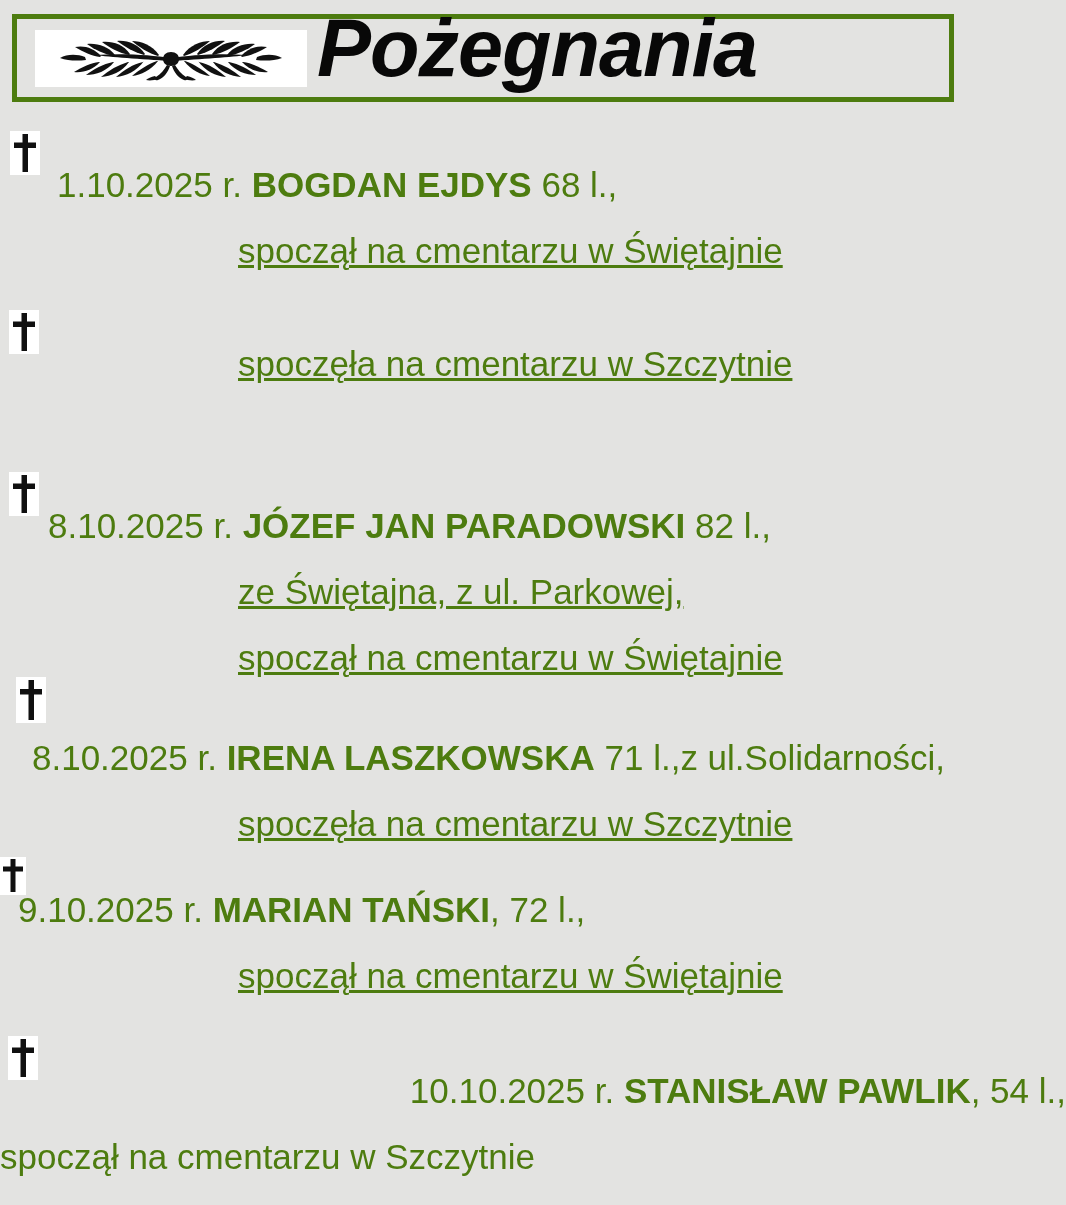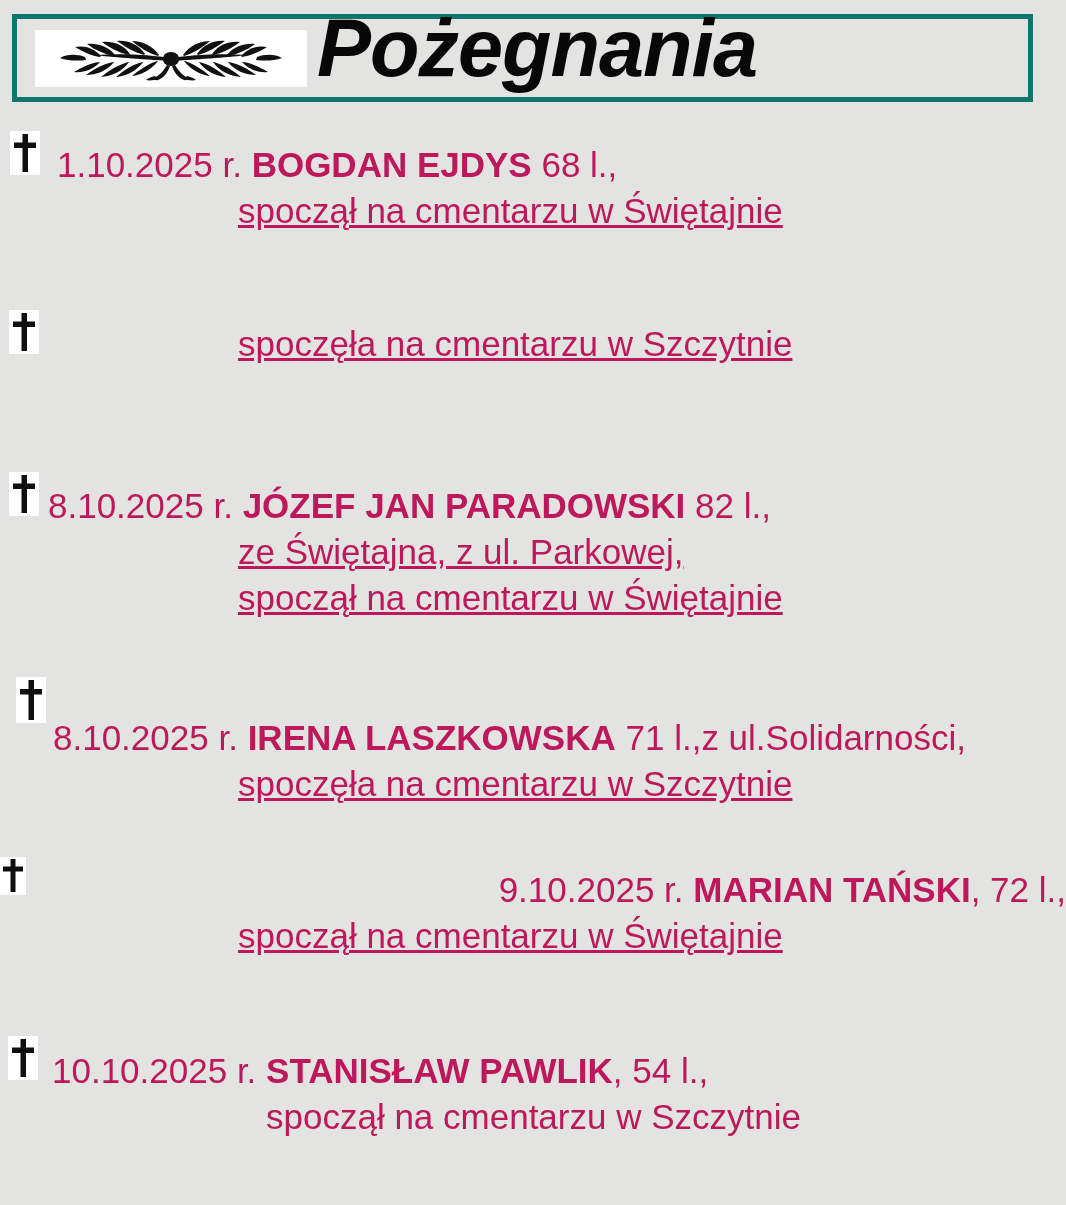--- a/index.html
+++ b/index.html
@@ -14,23 +14,23 @@
     color: #0a0a0a;
     overflow: hidden;
     position: relative;
   }
 
   
   #masthead {
     position: absolute;
     left: 12px;
     top: 14px;
-    width: 1021px;
+    width: 942px;
     height: 88px;
-    border: 5px solid #0f766e;
+    border: 5px solid #4d7c0f;
     box-sizing: border-box;
     background: #e3e3e1;
   }
   #masthead-inner {
     position: relative;
     width: 100%;
     height: 100%;
   }
   #wreath-plate {
     position: absolute;
@@ -77,21 +77,22 @@
   .entry-cross svg {
     display: block;
   }
   .entry-lines {
     position: relative;
   }
   .line {
     white-space: nowrap;
     font-size: 35px;
     line-height: 46px;
-    color: #be185d;
+    color: #4d7c0f;
+    margin-top: 20px;
   }
   .line .nm {
     font-weight: bold;
   }
   .line-indent {
     padding-left: 238px;
     text-decoration: underline;
   }
 </style>
 </head>
@@ -200,54 +201,54 @@
   </div>
 
   <div class="entry" style="height:176px;">
     <span class="entry-cross" style="left:16px; top:0px; width:30px; height:46px;">
       <svg width="30" height="46" viewBox="0 0 30 46" aria-hidden="true">
         <rect x="12.5" y="3" width="5.5" height="40" fill="#101010"></rect>
         <rect x="4" y="12" width="22" height="5.5" fill="#101010"></rect>
       </svg>
     </span>
     <div class="entry-lines" style="padding-top:38px;">
-      <div class="line" style="padding-left:53px;">
+      <div class="line" style="padding-left:32px;">
         <span>8.10.2025 r.</span>
         <span class="nm">IRENA LASZKOWSKA</span>
         <span>71 l.,z ul.Solidarności,</span>
       </div>
       <div class="line line-indent">spoczęła na cmentarzu w Szczytnie</div>
     </div>
   </div>
 
   <div class="entry" style="height:178px;">
     <span class="entry-cross" style="left:0px; top:4px; width:26px; height:38px;">
       <svg width="26" height="38" viewBox="0 0 26 38" aria-hidden="true">
         <rect x="10.5" y="2" width="5" height="33" fill="#101010"></rect>
         <rect x="3" y="9.5" width="20" height="5" fill="#101010"></rect>
       </svg>
     </span>
     <div class="entry-lines" style="padding-top:14px;">
-      <div class="line" style="padding-left:18px;text-align:right;">
+      <div class="line" style="padding-left:18px;">
         <span>9.10.2025 r.</span>
         <span class="nm">MARIAN TAŃSKI</span><span>, 72 l.,</span>
       </div>
       <div class="line line-indent">spoczął na cmentarzu w Świętajnie</div>
     </div>
   </div>
 
   <div class="entry" style="height:150px;">
     <span class="entry-cross" style="left:8px; top:5px; width:30px; height:44px;">
       <svg width="30" height="44" viewBox="0 0 30 44" aria-hidden="true">
         <rect x="12.5" y="3" width="5.5" height="38" fill="#101010"></rect>
         <rect x="4" y="11.5" width="22" height="5.5" fill="#101010"></rect>
       </svg>
     </span>
     <div class="entry-lines" style="padding-top:17px;">
-      <div class="line" style="padding-left:52px;">
+      <div class="line" style="padding-left:52px;text-align:right;">
         <span>10.10.2025 r.</span>
         <span class="nm">STANISŁAW PAWLIK</span><span>, 54 l.,</span>
       </div>
-      <div class="line" style="padding-left:266px;">spoczął na cmentarzu w Szczytnie</div>
+      <div class="line" style="">spoczął na cmentarzu w Szczytnie</div>
     </div>
   </div>
 
 </div>
 
 </body></html>

